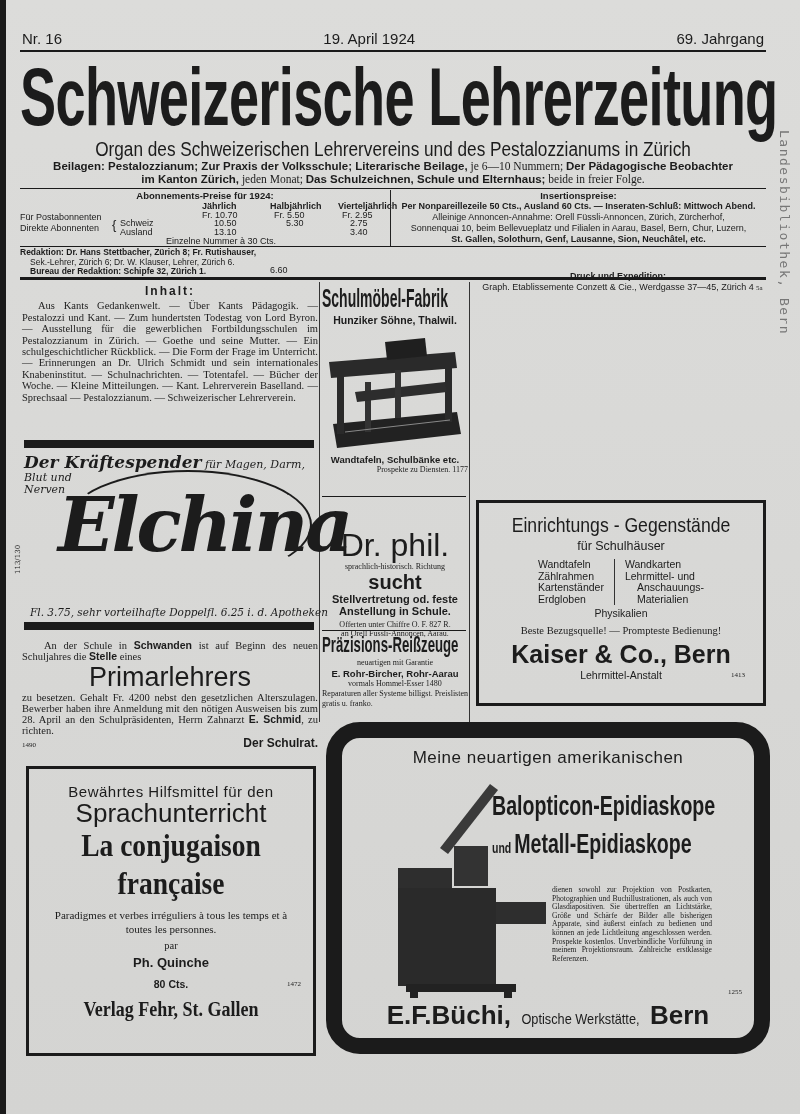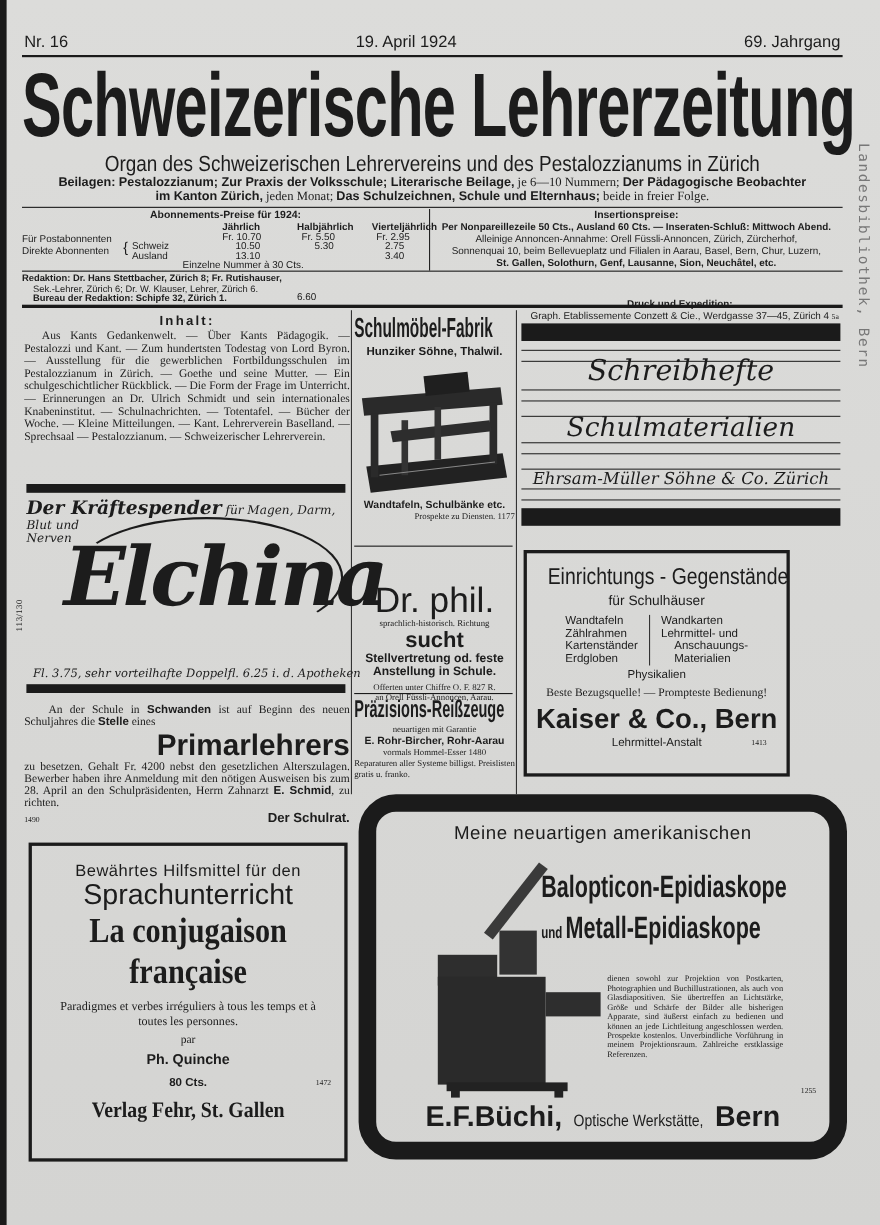--- a/index.html
+++ b/index.html
@@ -58,21 +58,21 @@
   .elchina .kraft { font-family:"DejaVu Serif", serif; font-style: italic; font-weight:bold; font-size: 17px; white-space:nowrap; }
   .elchina .kraft small { font-size: 11px; font-weight: normal; }
   .elchina .blut { font-style: italic; font-size: 11px; line-height: 12px; font-family:"DejaVu Serif", serif; }
   .elchina .logo { position:absolute; left: 34px; top: 30px; font-family:"DejaVu Serif", serif; font-style: italic; font-weight:bold; font-size: 74px; letter-spacing:-3px; }
   .elchina .oval { position:absolute; left: 40px; top: 18px; width: 248px; height: 110px; border: 2px solid #1b1b1b; border-radius: 50%; border-left-color: transparent; border-bottom-color: transparent; }
   .elchina .price { position:absolute; left: 6px; bottom: 10px; font-style: italic; font-size: 10.5px; white-space:nowrap; font-family:"DejaVu Serif", serif;}
   .elchina .num { position:absolute; left: -10px; top: 122px; font-size: 7px; transform: rotate(-90deg); transform-origin:left top; }
 
   .schwanden { left: 22px; top: 640px; width: 296px; font-size: 10.5px; line-height: 11px; text-align:justify; font-family:"Liberation Serif", serif; }
   .schwanden b { font-family:"Liberation Sans", sans-serif; }
-  .primar { text-align:right; font-family:"Liberation Sans", sans-serif; font-weight: bold; font-size: 27px; line-height: 30px; }
+  .primar { text-align:center; font-family:"Liberation Sans", sans-serif; font-weight: normal; font-size: 27px; line-height: 30px; }
 
   .sprach { left: 26px; top: 766px; width: 290px; height: 290px; border: 3px solid #1b1b1b; text-align:center; }
   .sprach .l1 { font-family:"Liberation Sans", sans-serif; font-size: 15px; margin-top: 14px; letter-spacing: .5px;}
   .sprach .l2 { font-family:"Liberation Sans", sans-serif; font-size: 26px; line-height: 26px; }
   .sprach .l3 { font-family:"Liberation Serif", serif; font-weight:bold; font-size: 32px; line-height: 38px; transform: scaleX(0.86); }
   .sprach .l5 { font-family:"Liberation Serif", serif; font-size: 11px; line-height: 14px; margin-top: 6px; padding: 0 14px; }
   .sprach .par { font-size: 10.5px; margin-top: 4px; font-family:"Liberation Serif", serif;}
   .sprach .quinche { font-family:"Liberation Sans", sans-serif; font-weight:bold; font-size: 13px; margin-top: 4px; }
   .sprach .cts { font-family:"Liberation Sans", sans-serif; font-weight:bold; font-size: 10.5px; margin-top: 8px; position: relative; }
   .sprach .cts .n { position:absolute; right: 12px; top: 2px; font-size: 7px; font-weight: normal; font-family:"Liberation Serif", serif;}
@@ -96,21 +96,21 @@
   .reiss { left: 322px; top: 632px; width: 146px; text-align:center; }
   .reiss .t { font-family:"Liberation Sans", sans-serif; font-weight:bold; font-size: 22px; transform: scaleX(0.6); transform-origin: left top; white-space:nowrap; width: 250px; text-align:left; line-height: 26px;}
   .reiss .s { font-family:"Liberation Serif", serif; font-size: 8px; line-height: 10px; }
   .reiss .b { font-family:"Liberation Sans", sans-serif; font-weight: bold; font-size: 9.5px; line-height: 11px; }
 
   
   .schreib { left: 474px; top: 294px; width: 290px; height: 190px; }
   .schreib .line { position: absolute; left: 0; width: 100%; height: 1px; background: #2a2a2a; }
   .schreib .sc { position: absolute; width: 100%; text-align:center; font-family:"DejaVu Serif", serif; font-style: italic; }
 
-  .einricht { left: 476px; top: 500px; width: 242px; height: 206px; border: 3px solid #1b1b1b; text-align:center; }
+  .einricht { left: 476px; top: 500px; width: 290px; height: 206px; border: 3px solid #1b1b1b; text-align:center; }
   .einricht .t { font-family:"Liberation Sans", sans-serif; font-size: 21px; transform: scaleX(0.84); margin-top: 10px; white-space:nowrap; }
   .einricht .s { font-family:"Liberation Sans", sans-serif; font-size: 12.5px; margin-top: 2px; }
   .einricht .cols { display:flex; justify-content:center; margin-top: 6px; font-family:"Liberation Sans", sans-serif; font-size: 10.5px; line-height: 11.5px; text-align:left; }
   .einricht .cols .c1 { padding-right: 10px; border-right: 1px solid #333; }
   .einricht .cols .c2 { padding-left: 10px; }
   .einricht .phy { font-family:"Liberation Sans", sans-serif; font-size: 10.5px; margin-top: 2px; }
   .einricht .beste { font-family:"Liberation Serif", serif; font-size: 10.5px; margin-top: 6px; }
   .einricht .kaiser { font-family:"Liberation Sans", sans-serif; font-weight:bold; font-size: 25px; margin-top: 4px; }
   .einricht .lehr { font-family:"Liberation Sans", sans-serif; font-size: 10.5px; position: relative; }
   .einricht .lehr .n { position:absolute; right: 18px; top: 2px; font-size: 7px; font-family:"Liberation Serif", serif;}
@@ -280,37 +280,20 @@
 
   <div class="abs reiss">
     <div class="t">Präzisions-Reißzeuge</div>
     <div class="s">neuartigen mit Garantie</div>
     <div class="b">E. Rohr-Bircher, Rohr-Aarau</div>
     <div class="s">vormals Hommel-Esser 1480</div>
     <div class="s" style="text-align:justify;">Reparaturen aller Systeme billigst. Preislisten gratis u. franko.</div>
   </div>
 
   <div class="abs pagecode">5a</div>
-  <div class="abs schreib">
-    <div class="abs thick-bar" style="left:0;top:0;width:100%;height:16px;"></div>
-    <div class="line" style="top:24px"></div>
-    <div class="line" style="top:34px"></div>
-    <div class="line" style="top:60px"></div>
-    <div class="line" style="top:70px"></div>
-    <div class="line" style="top:84px"></div>
-    <div class="line" style="top:108px"></div>
-    <div class="line" style="top:118px"></div>
-    <div class="line" style="top:132px"></div>
-    <div class="line" style="top:150px"></div>
-    <div class="line" style="top:160px"></div>
-    <div class="sc" style="top:28px;font-size:26px;">Schreibhefte</div>
-    <div class="sc" style="top:80px;font-size:24px;">Schulmaterialien</div>
-    <div class="sc" style="top:132px;font-size:15px;white-space:nowrap;">Ehrsam-Müller Söhne &amp; Co. Zürich</div>
-    <div class="abs thick-bar" style="left:0;top:168px;width:100%;height:16px;"></div>
-  </div>
 
   <div class="abs einricht">
     <div class="t">Einrichtungs - Gegenstände</div>
     <div class="s">für Schulhäuser</div>
     <div class="cols">
       <div class="c1">
         <div>Wandtafeln</div>
         <div>Zählrahmen</div>
         <div>Kartenständer</div>
         <div>Erdgloben</div>

